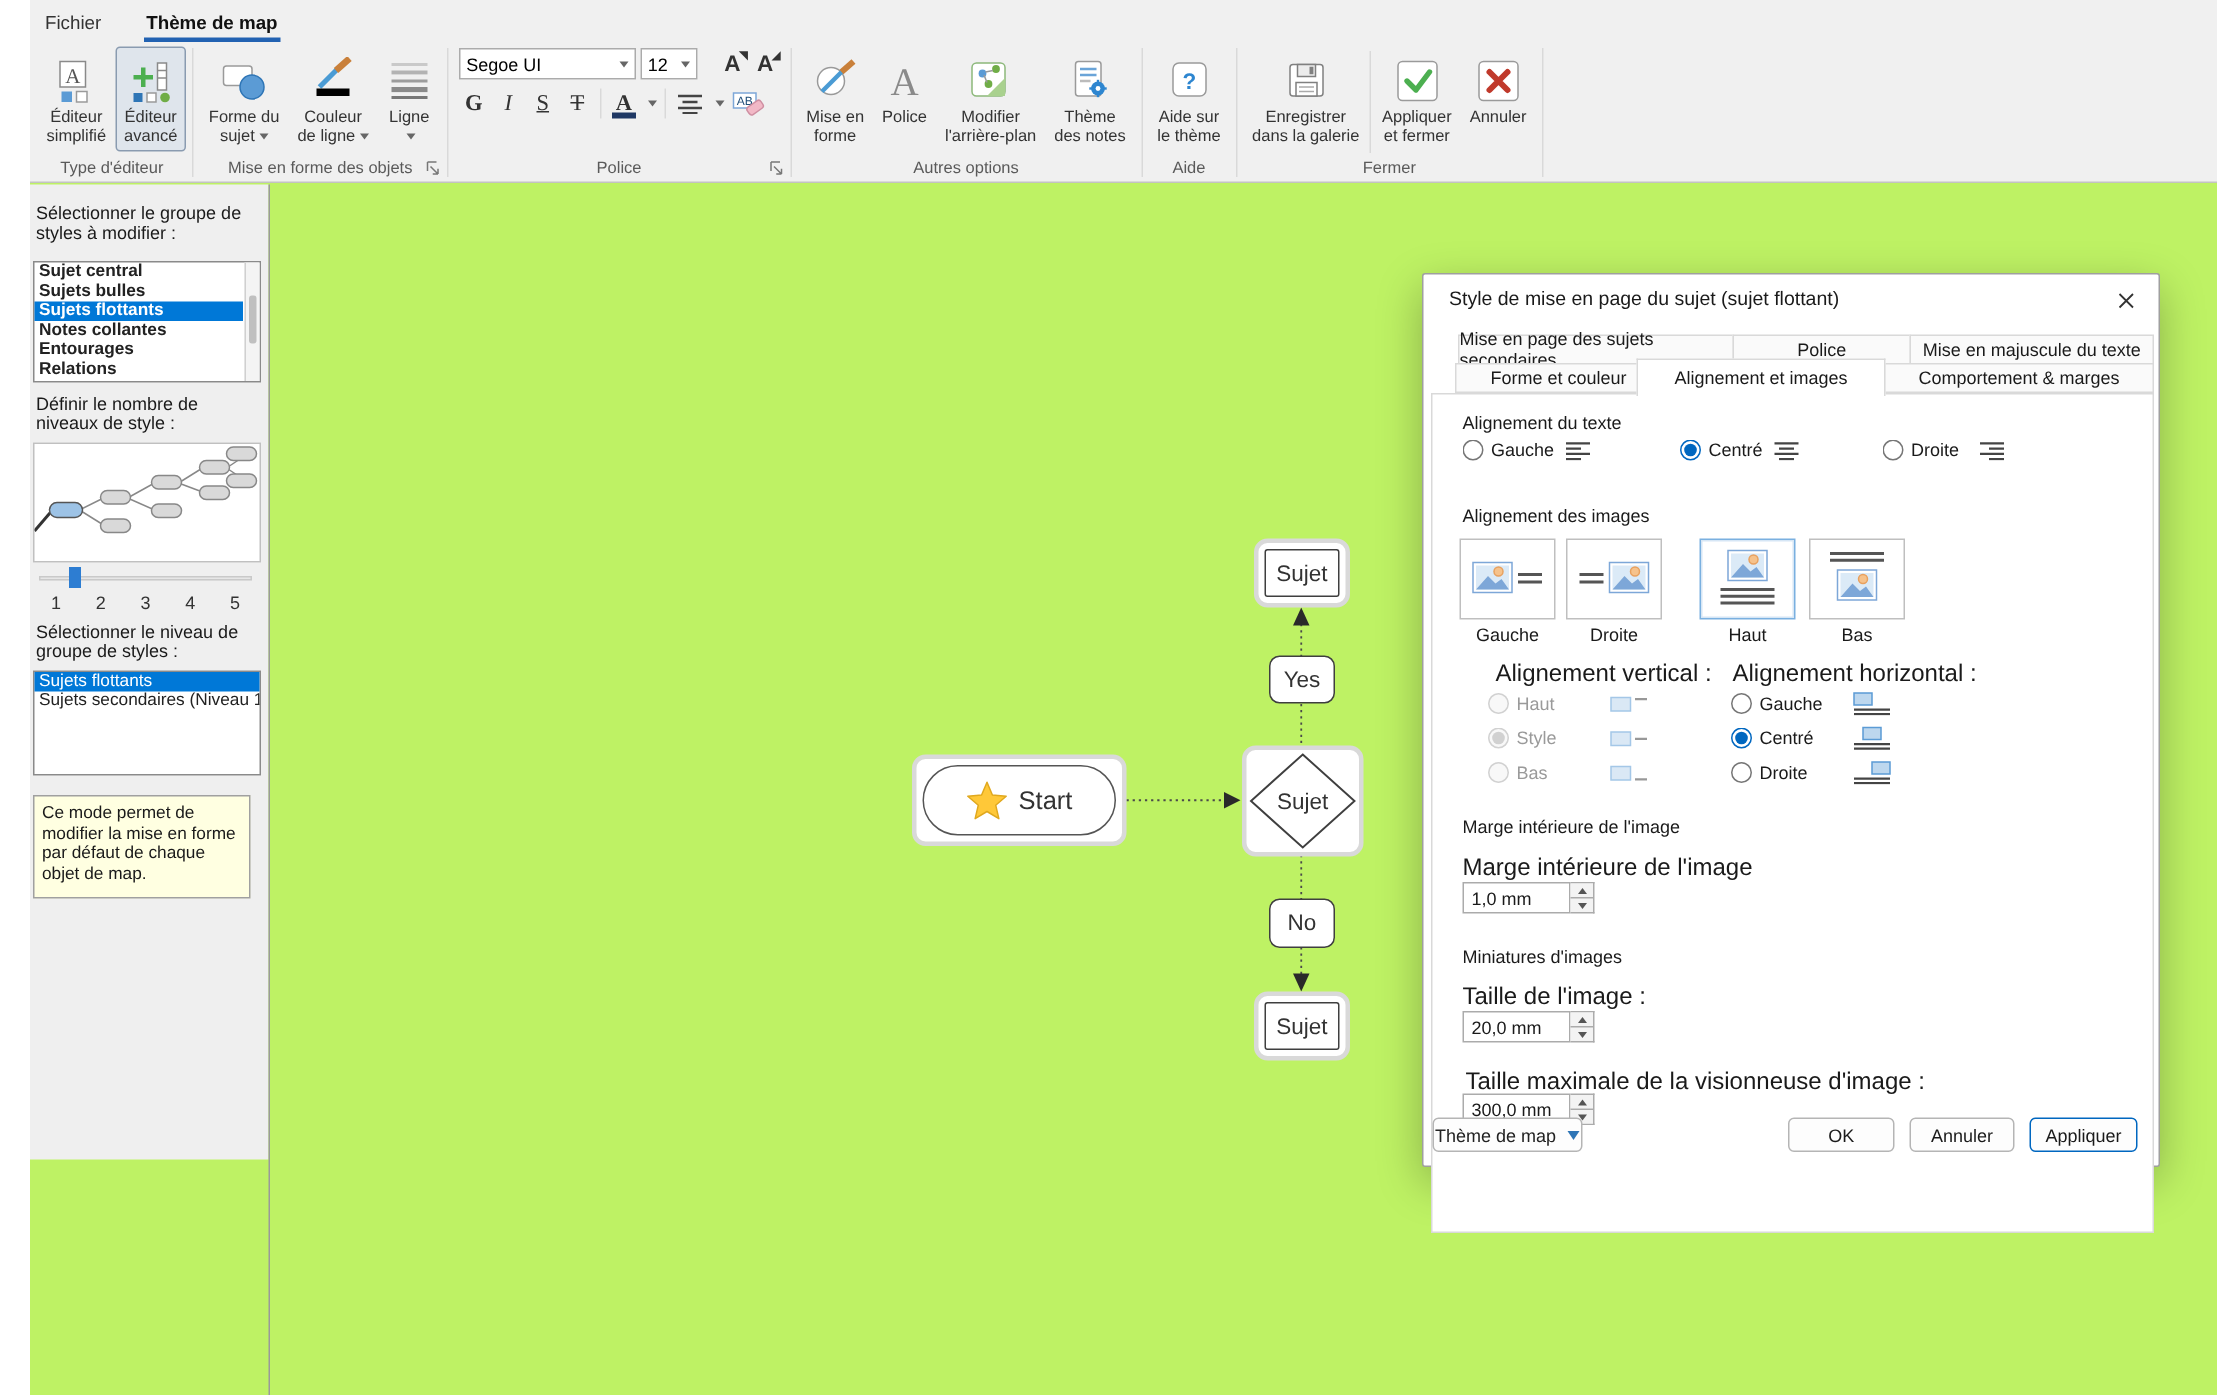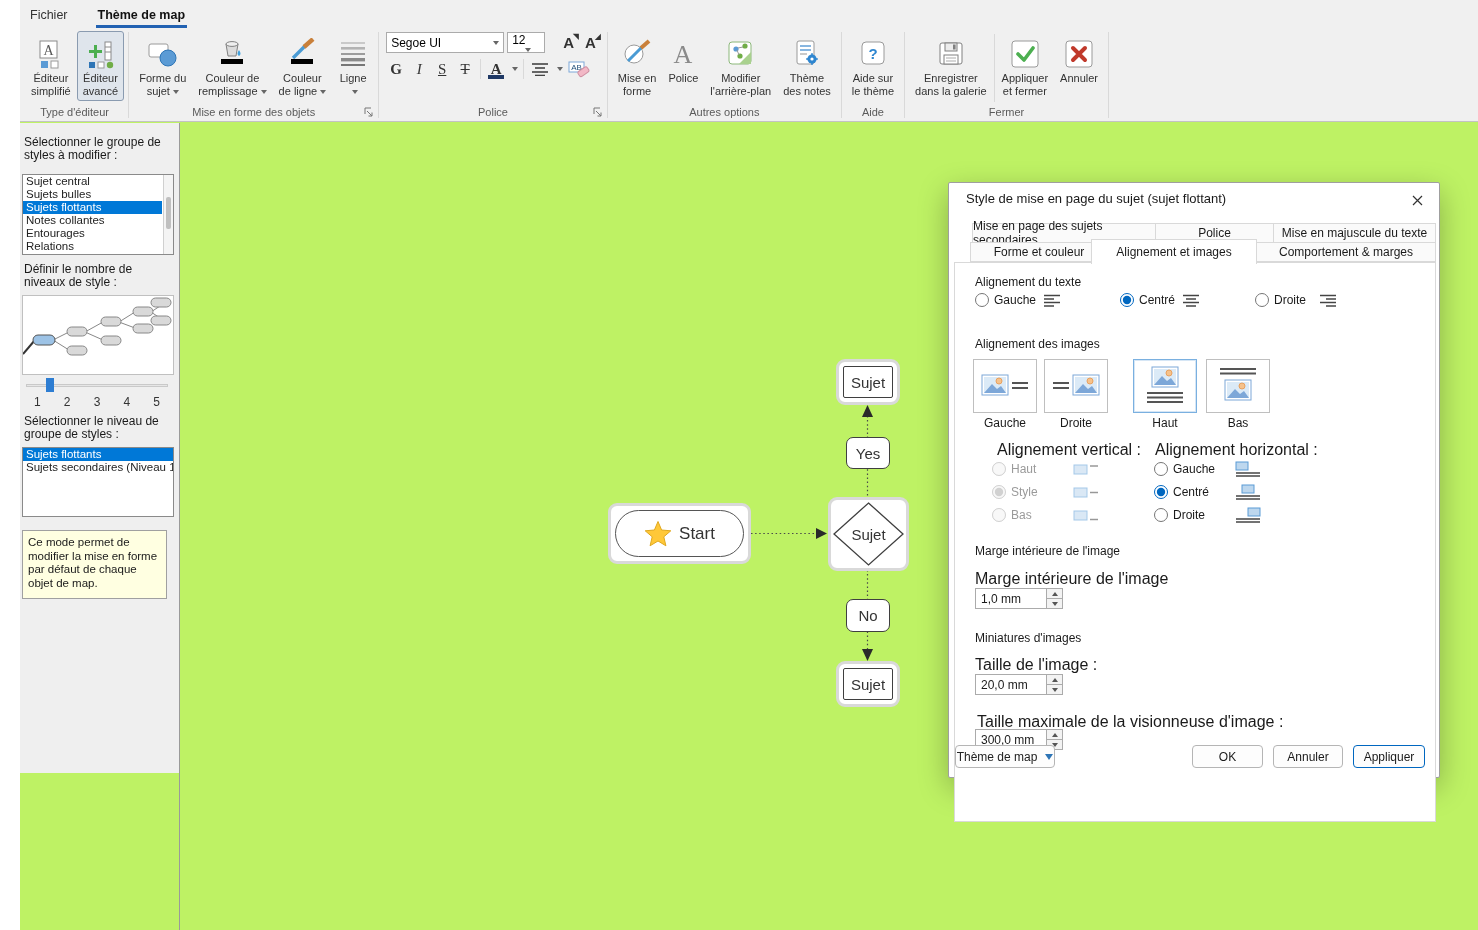--- a/index.html
+++ b/index.html
@@ -22,21 +22,21 @@
   .rbtn .rlb { font-size:11px; line-height:1.2; text-align:center; white-space:pre-line; color:#333; }
   .rbtn.sel { background:#dfe5ec; border:1px solid #8a9bb0; }
   .chev { display:inline-block; width:0; height:0; border-left:3.5px solid transparent; border-right:3.5px solid transparent; border-top:4px solid #666; margin-left:3px; vertical-align:middle; }
   .launcher { position:absolute; right:3px; bottom:3px; width:11px; height:11px; }
 
   
   .fontgrp { display:flex; flex-direction:column; padding:3px 6px 0; }
   .frow { display:flex; align-items:center; gap:3px; }
   .combo { display:flex; align-items:center; justify-content:space-between; background:#fff; border:1px solid #ababab; height:21px; padding:0 4px; font-size:12px; color:#222; }
   .combo input { border:0; outline:0; width:100%; font:inherit; background:transparent; }
-  .cname { width:118px; } .csize { width:38px;flex-direction:column; }
+  .cname { width:118px; } .csize { width:38px; }
   .tglyph { display:flex; align-items:center; justify-content:center; min-width:20px; height:24px; padding:0 2px; font-size:15px; color:#333; }
   .tglyph.serif { font-family:"Liberation Serif","DejaVu Serif",serif; }
   .fsz { position:relative; font-size:15px; font-weight:bold; color:#333; padding:0 4px; }
   .fsz i { position:absolute; top:-2px; right:-1px; font-style:normal; font-size:8px; }
   .acolor { position:relative; font-weight:bold; font-family:"Liberation Serif",serif; }
   .acolor u { position:absolute; left:2px; right:2px; bottom:2px; height:4px; background:#1f3864; }
   .minisep { width:1px; height:20px; background:#d9d9d9; margin:0 2px; }
 
   
   .sidebar { position:absolute; left:0; top:123px; width:159px; height:650px; background:#efefef; font-size:12px; }
@@ -147,32 +147,20 @@
                   <rect x="2" y="5" width="19" height="13" rx="2" fill="#fff" stroke="#9a9a9a"></rect>
                   <circle cx="21" cy="19" r="8" fill="#5b9bd5" stroke="#2e75b6"></circle>
                 </svg>
             </span>
             <span class="rlb"><span>Forme du
 sujet</span><span class="chev"></span></span>
           </div>
           <div class="rbtn">
             <span class="ric">
               <svg width="34" height="32">
-                  <path d="M11 6 L23 6 L21 18 L13 18 Z" fill="#dcdcdc" stroke="#808080"></path>
-                  <ellipse cx="17" cy="6" rx="6" ry="2.4" fill="#efefef" stroke="#808080"></ellipse>
-                  <path d="M24 12 q3 4 0 6 q-3 -2 0 -6" fill="#41a0dc"></path>
-                  <rect x="6" y="21" width="22" height="5" fill="#000"></rect>
-                </svg>
-            </span>
-            <span class="rlb"><span>Couleur de
-remplissage</span><span class="chev"></span></span>
-          </div>
-          <div class="rbtn">
-            <span class="ric">
-              <svg width="34" height="32">
                   <line x1="8" y1="20" x2="20" y2="8" stroke="#4a9bd4" stroke-width="3.4"></line>
                   <line x1="19" y1="9" x2="28" y2="1" stroke="#c9803a" stroke-width="4.4"></line>
                   <rect x="6" y="21" width="22" height="5" fill="#000"></rect>
                 </svg>
             </span>
             <span class="rlb"><span>Couleur
 de ligne</span><span class="chev"></span></span>
           </div>
           <div class="rbtn">
             <span class="ric">
@@ -364,21 +352,21 @@
           </div>
         </div>
         <div class="rglabel">Fermer</div>
       </div>
       <div class="vsep"></div>
     </div>
   </div>
 
   <div class="sidebar">
     <div class="slabel" style="top:13px;">Sélectionner le groupe de styles à modifier :</div>
-    <div class="listbox" style="top:51px; height:81px; padding-right:11px;">
+    <div class="listbox" style="top:51px; height:81px; padding-right:11px;font-weight:bold;">
       <div class="litem">Sujet central</div>
       <div class="litem">Sujets bulles</div>
       <div class="litem sel">Sujets flottants</div>
       <div class="litem">Notes collantes</div>
       <div class="litem">Entourages</div>
       <div class="litem">Relations</div>
       <div class="lscroll">
           <div class="lthumb"></div>
         </div>
     </div>

